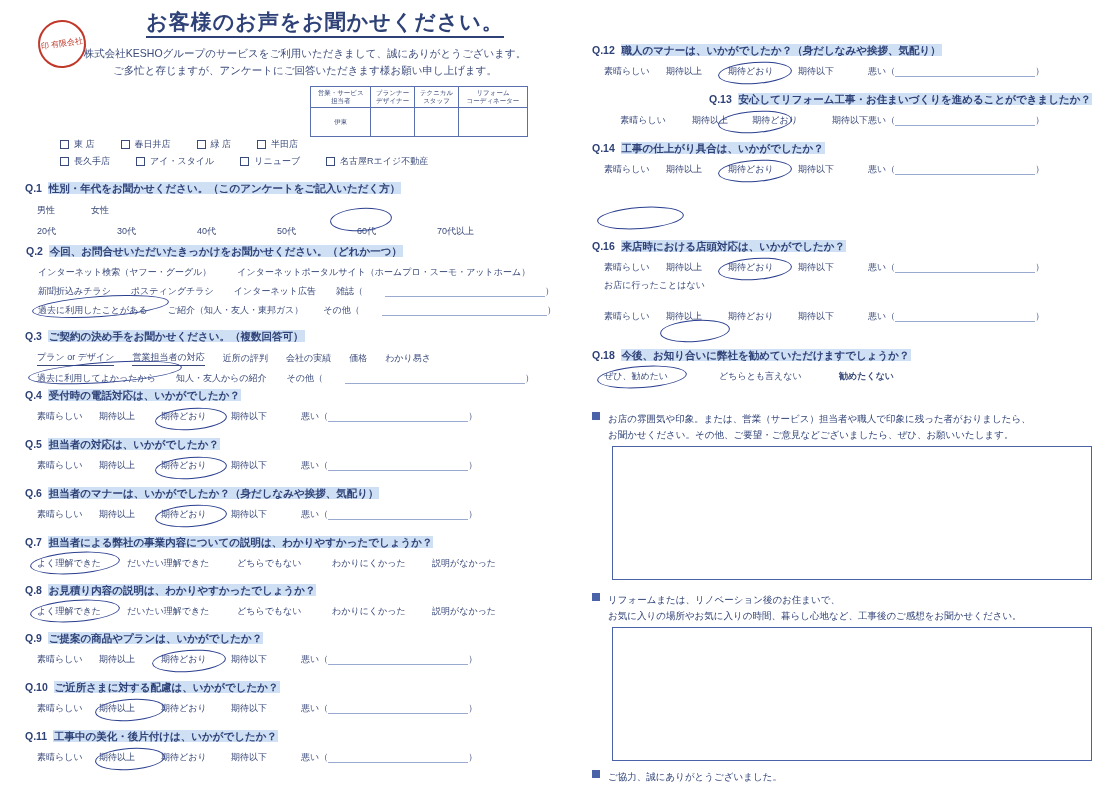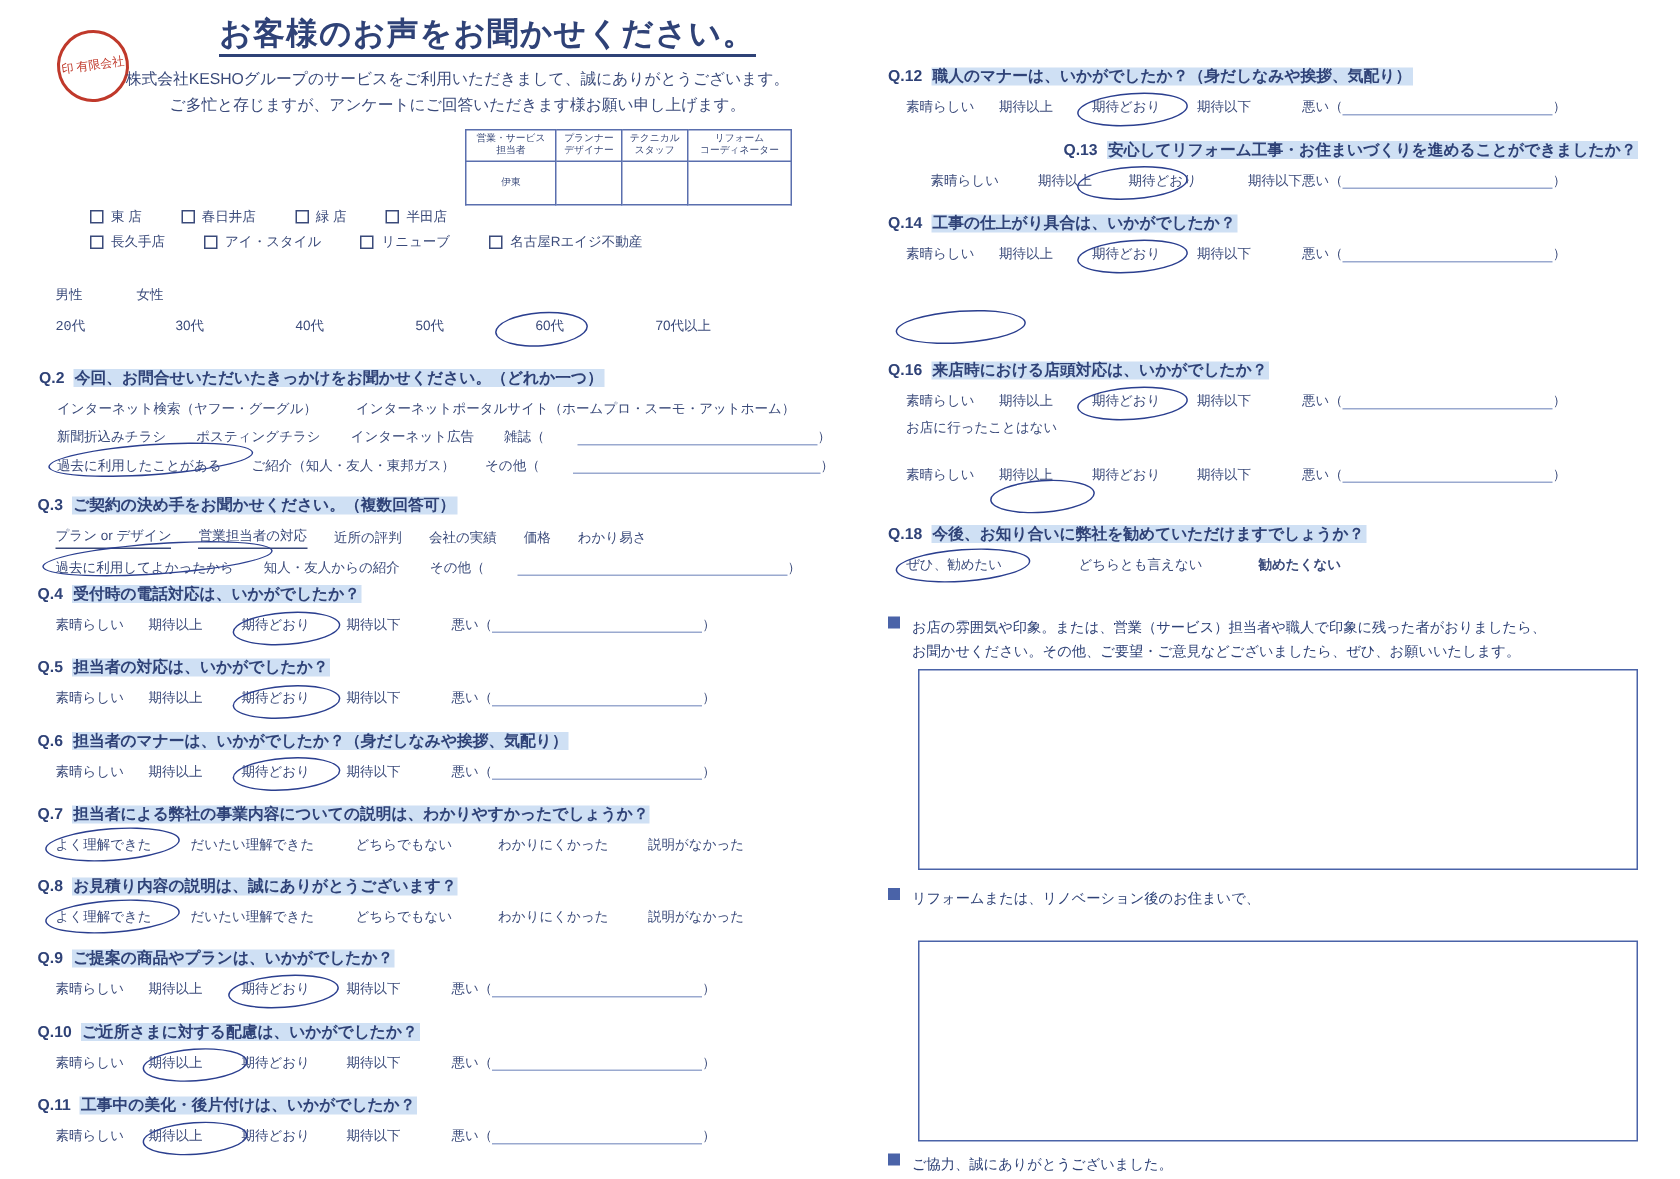--- a/index.html
+++ b/index.html
@@ -134,26 +134,29 @@
           <span>リニューブ</span>
         </span>
       <span class="item">
           <i class="bx"></i>
           <span>名古屋Rエイジ不動産</span>
         </span>
     </div>
   </div>
 
   <div class="q" style="left:25px;top:182px;width:520px;">
+    <div class="qh">
+      <span>Q.1</span>&nbsp;&nbsp;<span class="hl">性別・年代をお聞かせください。（このアンケートをご記入いただく方）</span>
+    </div>
     <div class="opts" style="margin-top:8px;">
       <span class="opt" style="margin-left:12px;margin-right:36px;">男性</span>
       <span class="opt">女性</span>
     </div>
     <div class="opts" style="margin-top:8px;">
-      <span class="opt" style="margin-left:12px;width:58px;font-family:Liberation Mono, monospace;">20代</span>
+      <span class="opt" style="margin-left:12px;width:58px;">20代</span>
       <span class="opt" style="width:58px;">30代</span>
       <span class="opt" style="width:58px;">40代</span>
       <span class="opt" style="width:58px;">50代</span>
       <span class="opt" style="width:58px;">60代</span>
       <span class="opt">70代以上</span>
     </div>
   </div>
   <div class="circ" style="left:330px;top:208px;width:60px;height:21px;"></div>
 
   <div class="q" style="left:26px;top:245px;width:530px;">
@@ -261,21 +264,21 @@
       <span class="opt" style="width:110px;margin-right:0;">だいたい理解できた</span>
       <span class="opt" style="width:95px;margin-right:0;">どちらでもない</span>
       <span class="opt" style="width:100px;margin-right:0;">わかりにくかった</span>
       <span class="opt" style="margin-right:0;">説明がなかった</span>
     </div>
   </div>
   <div class="circ" style="left:30px;top:552px;width:88px;height:20px;"></div>
 
   <div class="q" style="left:25px;top:584px;width:540px;">
     <div class="qh">
-      <span>Q.8</span>&nbsp;&nbsp;<span class="hl">お見積り内容の説明は、誠にありがとうございます？</span>
+      <span>Q.8</span>&nbsp;&nbsp;<span class="hl">お見積り内容の説明は、わかりやすかったでしょうか？</span>
     </div>
     <div class="opts">
       <span class="opt" style="margin-left:12px;width:90px;margin-right:0;">よく理解できた</span>
       <span class="opt" style="width:110px;margin-right:0;">だいたい理解できた</span>
       <span class="opt" style="width:95px;margin-right:0;">どちらでもない</span>
       <span class="opt" style="width:100px;margin-right:0;">わかりにくかった</span>
       <span class="opt" style="margin-right:0;">説明がなかった</span>
     </div>
   </div>
   <div class="circ" style="left:30px;top:600px;width:88px;height:20px;"></div>
@@ -424,20 +427,21 @@
     <div class="note">
       <span class="sq"></span><span>お店の雰囲気や印象。または、営業（サービス）担当者や職人で印象に残った者がおりましたら、</span>
       <div style="margin-left:16px;">お聞かせください。その他、ご要望・ご意見などございましたら、ぜひ、お願いいたします。</div>
     </div>
   </div>
   <div class="freetext" style="position:absolute;left:612px;top:446px;width:478px;height:132px;"></div>
 
   <div style="position:absolute;left:592px;top:592px;width:500px;">
     <div class="note">
       <span class="sq"></span><span>リフォームまたは、リノベーション後のお住まいで、</span>
+      <div style="margin-left:16px;">お気に入りの場所やお気に入りの時間、暮らし心地など、工事後のご感想をお聞かせください。</div>
     </div>
   </div>
   <div class="freetext" style="position:absolute;left:612px;top:627px;width:478px;height:132px;"></div>
 
   <div style="position:absolute;left:592px;top:766px;">
     <span class="sq"></span><span class="thanks">ご協力、誠にありがとうございました。</span>
   </div>
 
 </div>
 

